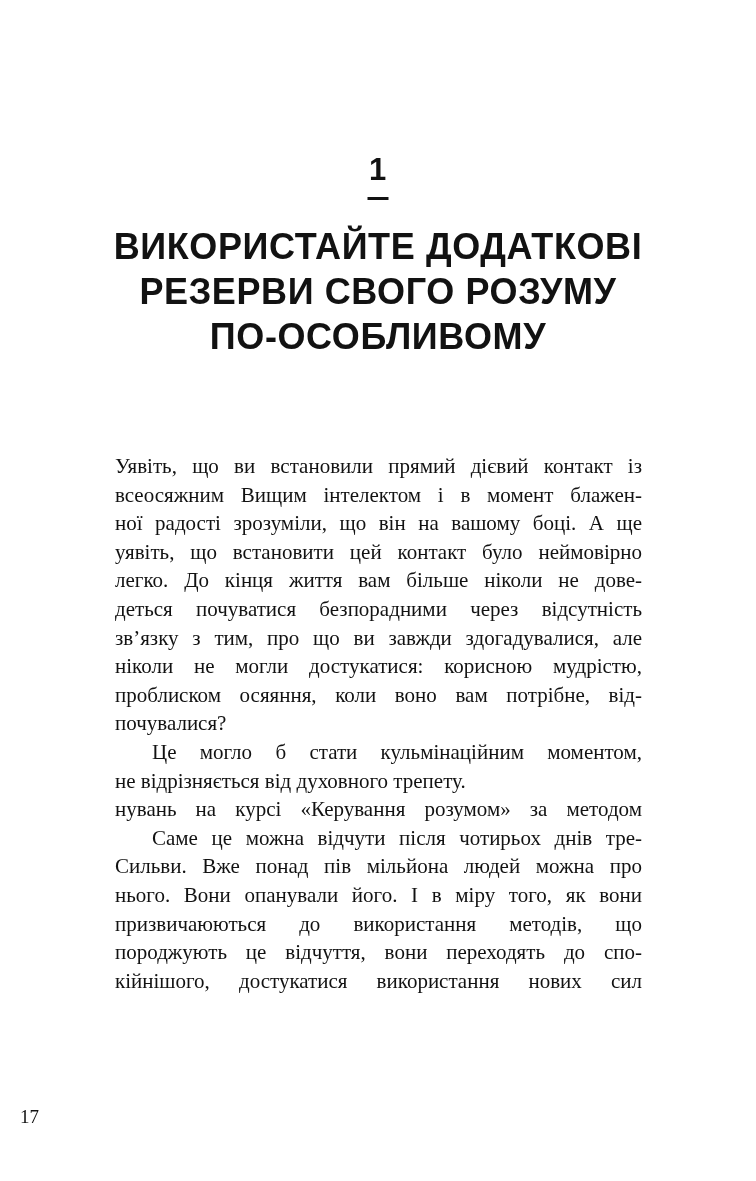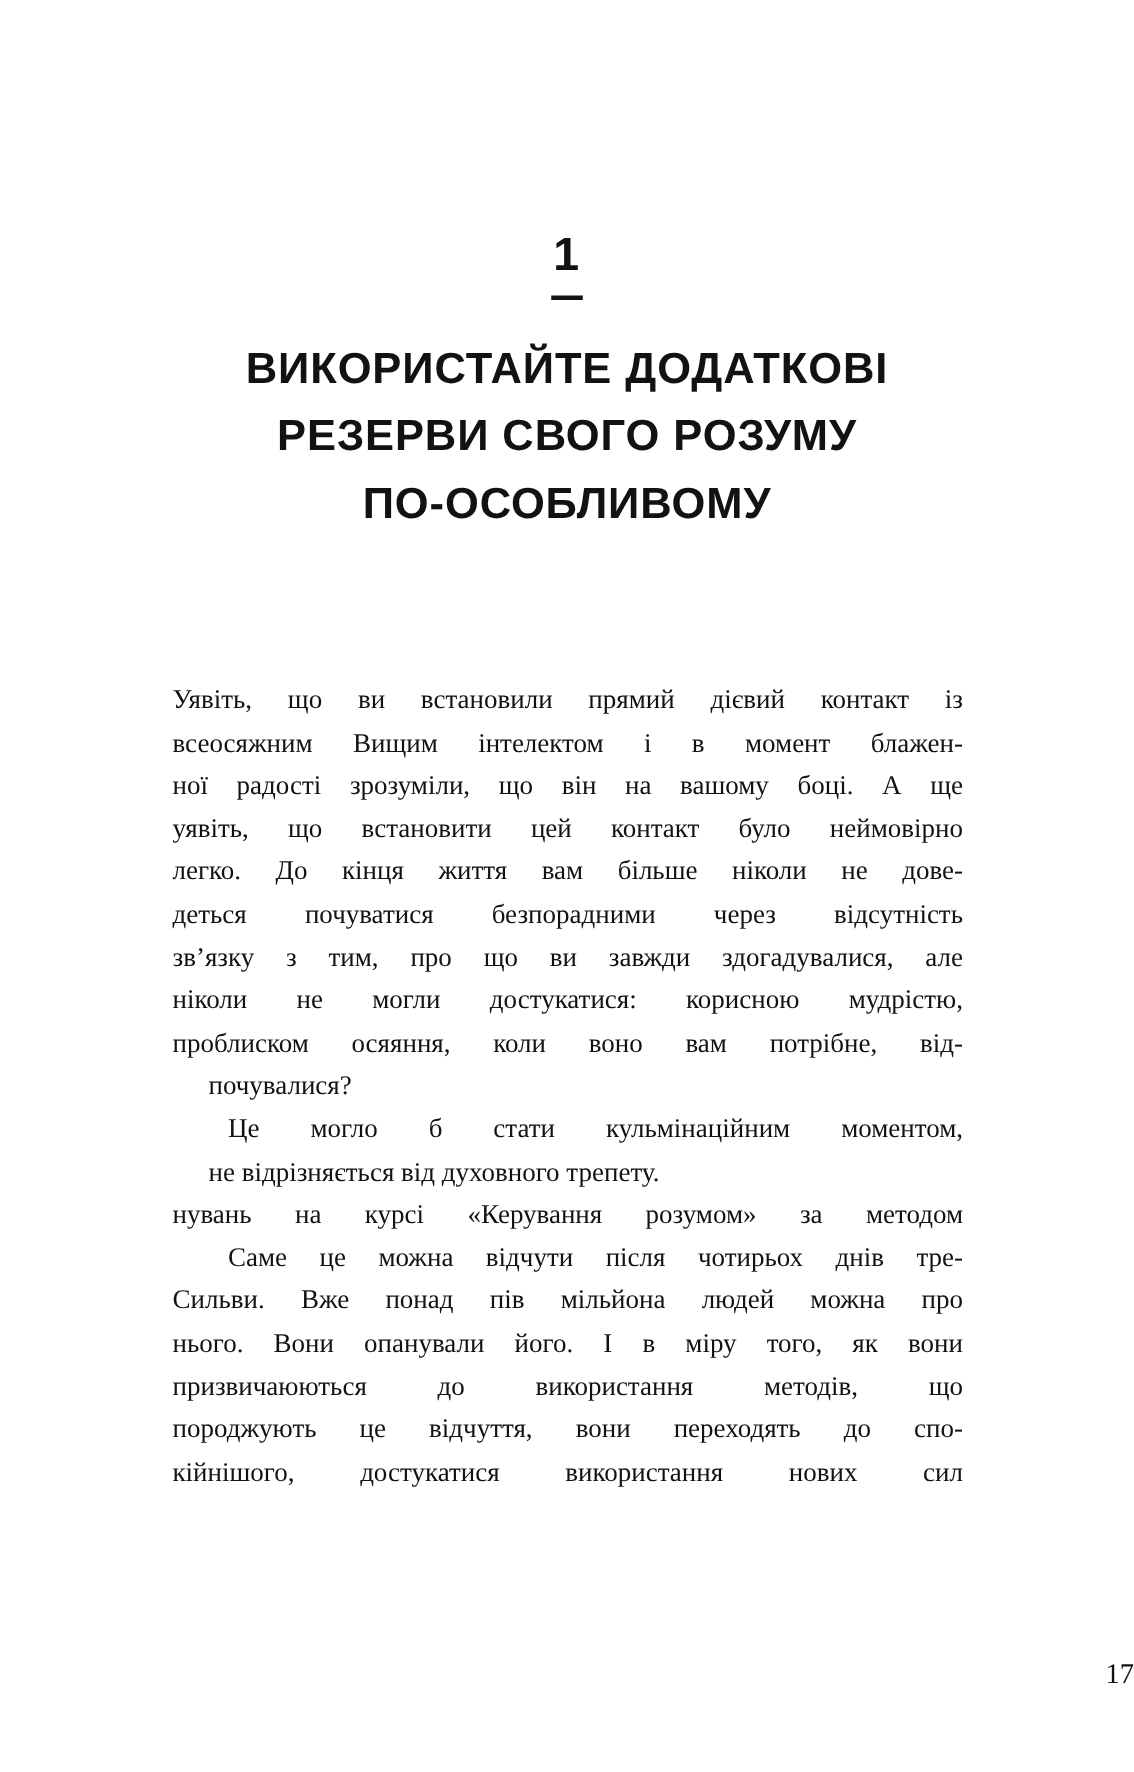--- a/index.html
+++ b/index.html
@@ -35,46 +35,47 @@
     background: #121212;
   }
   .chapter-title {
     position: absolute;
     top: 224px;
     left: 0;
     width: 100%;
     text-align: center;
     font-family: "Liberation Sans", "DejaVu Sans", sans-serif;
     font-weight: 700;
-    font-size: 29px;
+    font-size: 36px;
     line-height: 45px;
     letter-spacing: 0.6px;
   }
   .chapter-title span { display: block; }
   .body-text {
     position: absolute;
     top: 452px;
     left: 115px;
     width: 527px;
-    font-size: 18px;
+    font-size: 21px;
     line-height: 28.6px;
   }
   .line {
     text-align: justify;
     text-align-last: justify;
   }
-  .line.para-end { text-align-last: left; margin-left: 24px; }
+  .line.para-end { text-align-last: left; }
   .line.indent { text-indent: 37px; }
   .page-number {
     position: absolute;
     top: 1106px;
     left: 0;
     width: 100%;
-    text-align: right;
+    text-align: left;
     font-size: 19px;
+    padding-left: 20px;
   }
 </style>
 </head>
 <body>
 
 <div class="page">
 
   <div class="chapter-number">1</div>
 
   <div class="chapter-rule"></div>

